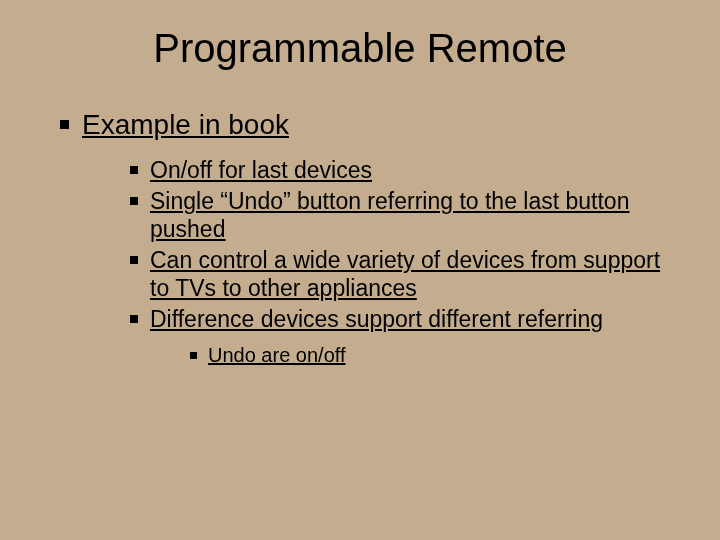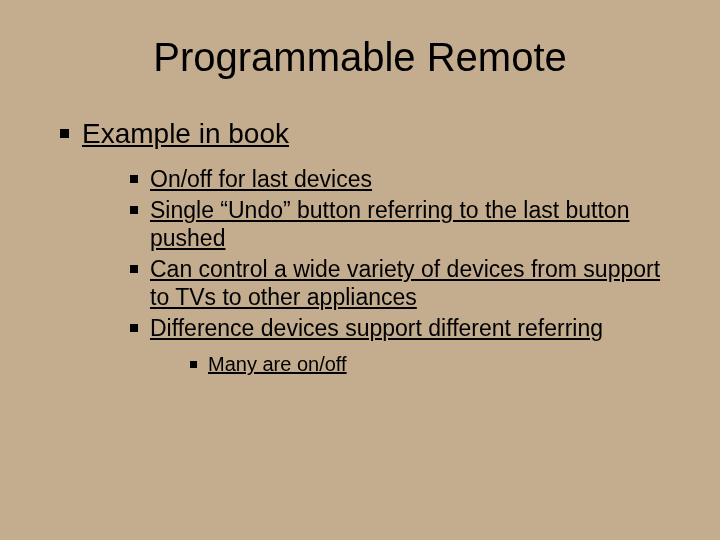--- a/index.html
+++ b/index.html
@@ -9,21 +9,21 @@
     height: 540px;
     background: #c4ac8e;
     font-family: Arial, Helvetica, sans-serif;
     color: #000;
     overflow: hidden;
   }
   .slide {
     width: 720px;
     height: 425px;
     box-sizing: border-box;
-    padding: 29px 48px 0 48px;
+    padding: 20px 48px 0 48px;
   }
   .title {
     font-size: 40px;
     text-align: center;
     margin: 6px 0 36px 0;
     font-weight: 400;
   }
   ul {
     list-style: none;
     margin: 0;
@@ -64,20 +64,20 @@
           <span>Single “Undo” button referring to the last button pushed</span>
         </li>
         <li class="li">
           <span>Can control a wide variety of devices from support to TVs to other appliances</span>
         </li>
         <li class="li">
           <span>Difference devices support different referring</span>
 
           <ul class="lvl3">
             <li class="li">
-              <span>Many are on/off</span>
+              <span>Undo are on/off</span>
             </li>
           </ul>
         </li>
       </ul>
     </li>
   </ul>
 </div>
 
 </body></html>

